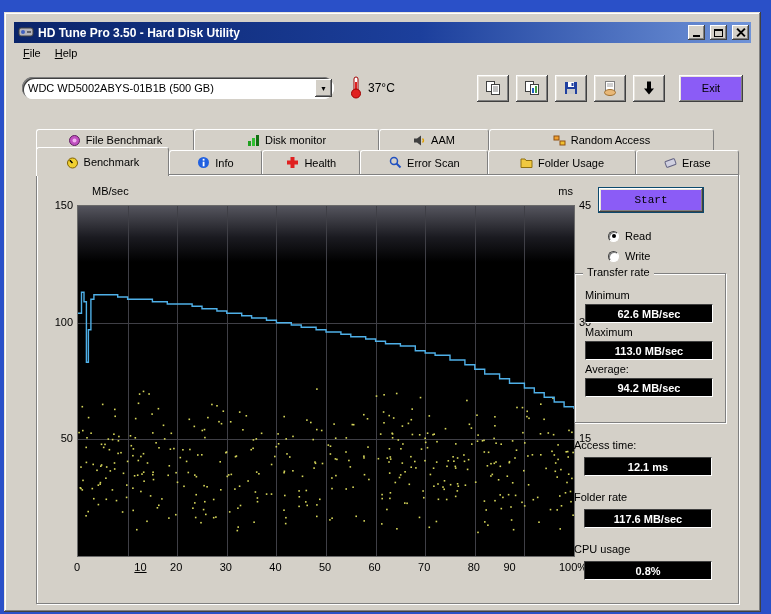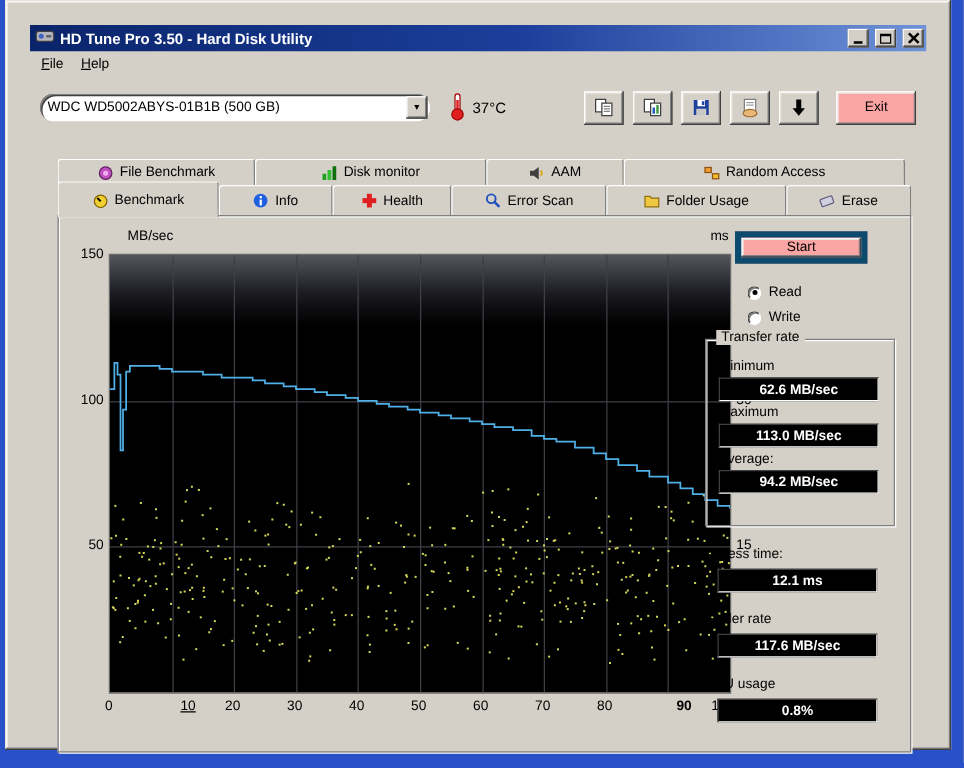--- a/index.html
+++ b/index.html
@@ -4,22 +4,22 @@
 <style>
   * { box-sizing: border-box; margin: 0; padding: 0; }
   html,body { width: 771px; height: 614px; overflow: hidden; }
   body {
     background: #2a50c8;
     font-family: "Liberation Sans", sans-serif;
     font-size: 11px;
     color: #000;
   }
   .window {
-    position: absolute; left: 4px; top: 0; width: 757px; height: 600px;
-    background: #d4d0c8; padding: 20px;
+    position: absolute; left: 4px; top: 12px; width: 757px; height: 600px;
+    background: #d4d0c8; padding: 10px;
     box-shadow: inset -1px -1px 0 #404040, inset 1px 1px 0 #e8e4dc,
                 inset -2px -2px 0 #808080, inset 2px 2px 0 #fff;
   }
   
   .titlebar {
     height: 21px; display: flex; align-items: center; gap: 4px;
     background: linear-gradient(to right, #0a246a, #1c3f9c 55%, #6f93d8);
     padding: 0 2px 0 4px; color: #fff;
   }
   .titlebar .title { font-weight: bold; font-size: 12px; flex: 1; white-space: nowrap; overflow: hidden; }
@@ -56,21 +56,21 @@
     font-size: 7px;
   }
   .thermo { margin-left: 16px; }
   .temp { margin-left: 6px; font-size: 12px; }
   .tb-buttons { margin-left: auto; display: flex; gap: 7px; margin-right: 14px; }
   .tb-btn {
     width: 32px; height: 27px; background: #d4d0c8; display: flex; align-items: center; justify-content: center;
     box-shadow: inset -1px -1px 0 #404040, inset 1px 1px 0 #fff, inset -2px -2px 0 #808080, inset 2px 2px 0 #e8e4dc;
   }
   .btn {
-    background: #fca5a5; display: flex; align-items: center; justify-content: center;
+    background: #8b5cf6; display: flex; align-items: center; justify-content: center;
     box-shadow: inset -1px -1px 0 #404040, inset 1px 1px 0 #fff, inset -2px -2px 0 #808080, inset 2px 2px 0 #e8e4dc;
   }
   .exit-btn { width: 64px; height: 27px; }
   
   .tabs-wrap { margin: 16px 12px 0 22px; }
   .tabrow { display: flex; }
   .tabrow1 { height: 21px; }
   .tabrow2 { height: 24px; }
   .tab {
     display: flex; align-items: center; justify-content: center; gap: 5px;
@@ -727,26 +727,26 @@
         <span class="tick" style="left: 534px; top: 253.333px; width: 26px; text-align: left;">15</span>
         <span class="tick" style="left: 12px; top: 382px; width: 40px; text-align: center;">0</span>
         <span class="tick" style="left: 61.6px; top: 382px; width: 40px; text-align: right; text-decoration: underline;">10</span>
         <span class="tick" style="left: 111.2px; top: 382px; width: 40px; text-align: center;">20</span>
         <span class="tick" style="left: 160.8px; top: 382px; width: 40px; text-align: center;">30</span>
         <span class="tick" style="left: 210.4px; top: 382px; width: 40px; text-align: center;">40</span>
         <span class="tick" style="left: 260px; top: 382px; width: 40px; text-align: center;">50</span>
         <span class="tick" style="left: 309.6px; top: 382px; width: 40px; text-align: center;">60</span>
         <span class="tick" style="left: 359.2px; top: 382px; width: 40px; text-align: center;">70</span>
         <span class="tick" style="left: 408.8px; top: 382px; width: 40px; text-align: center;">80</span>
-        <span class="tick" style="left: 458.4px; top: 382px; width: 40px; text-align: right; font-weight: bold;">90</span>
+        <span class="tick" style="left: 458.4px; top: 382px; width: 40px; text-align: left;">90</span>
         <span class="tick" style="left: 508px; top: 382px; width: 40px; text-align: center;">100%</span>
       </div>
 
     <div class="panel">
-      <button class="btn start-btn" style="border:5px solid #0c4a6e;font-family:Liberation Sans, sans-serif;">Start</button>
+      <button class="btn start-btn" style="border:1px solid #0c4a6e;font-family:Liberation Mono, monospace;">Start</button>
 
       <div class="radio-row" style="top:52px">
         <span class="radio checked"></span>
         <span>Read</span>
       </div>
       <div class="radio-row" style="top:72px">
         <span class="radio"></span>
         <span>Write</span>
       </div>
 

